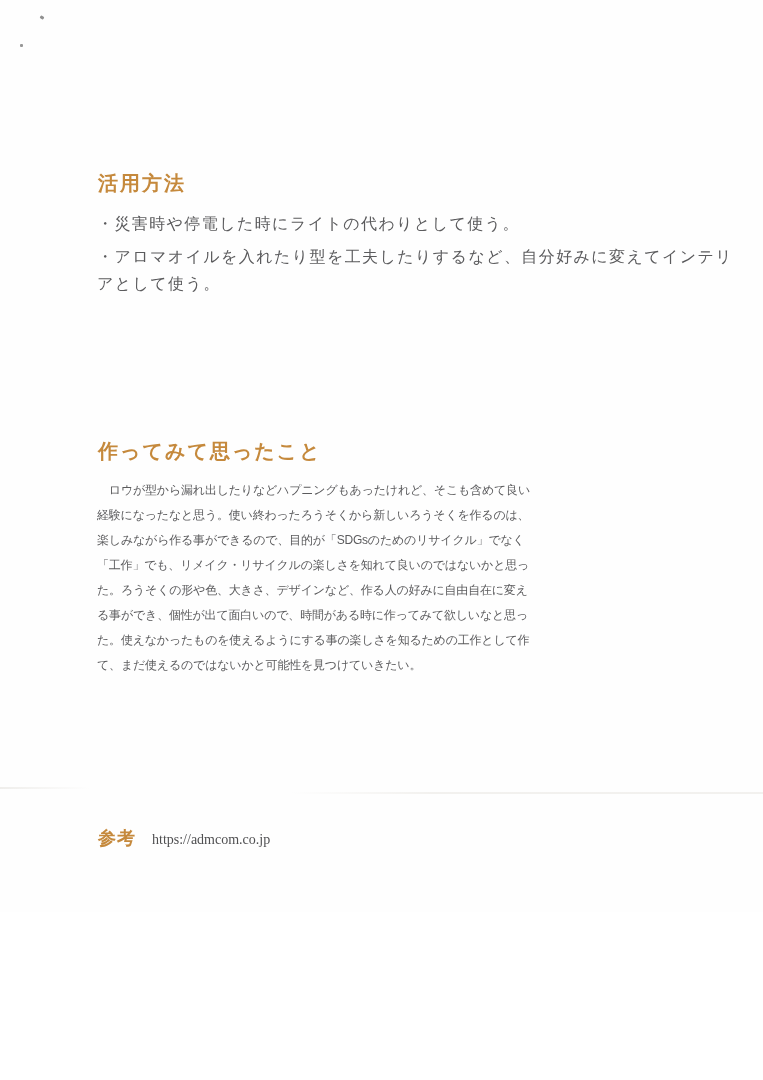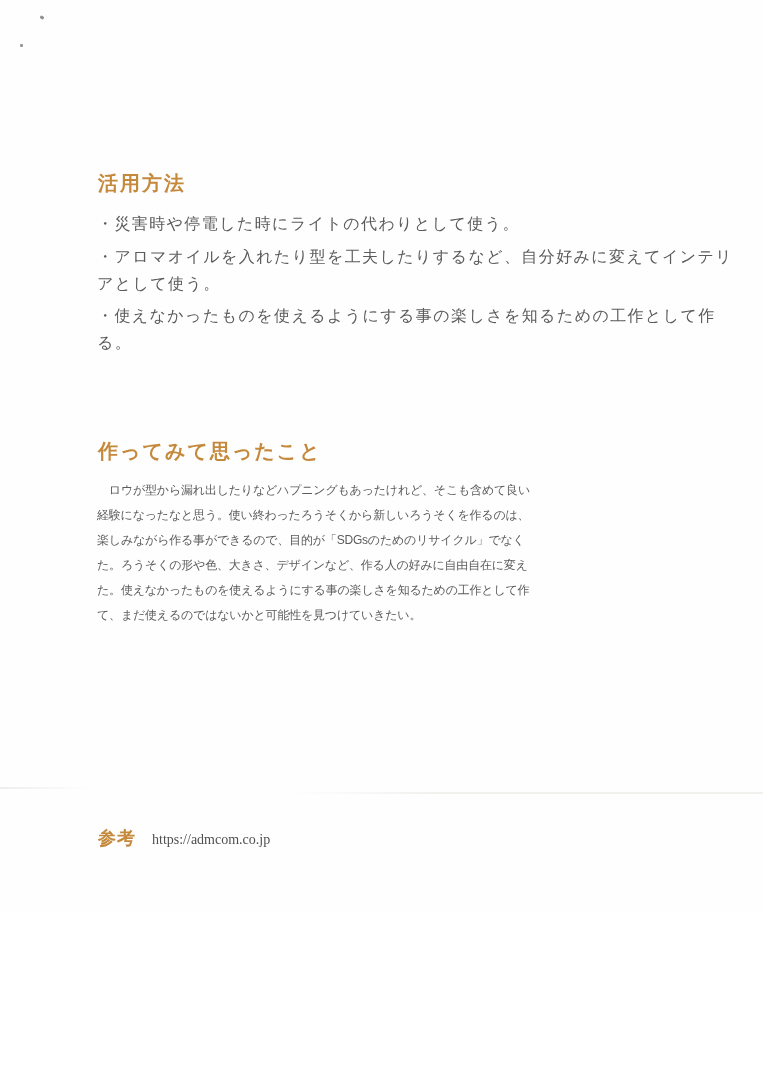--- a/index.html
+++ b/index.html
@@ -116,32 +116,30 @@
 
   <div class="bullet" id="bullet-1">
     <div class="text-line">・災害時や停電した時にライトの代わりとして使う。</div>
   </div>
 
   <div class="bullet" id="bullet-2">
     <div class="text-line">・アロマオイルを入れたり型を工夫したりするなど、自分好みに変えてインテリ</div>
     <div class="text-line">アとして使う。</div>
   </div>
 
-  <div class="bullet" id="bullet-3">
-    <div class="text-line">・使えなかったものを使えるようにする事の楽しさを知るための工作として作</div>
-    <div class="text-line">る。</div>
-  </div>
 
   <div class="section-heading" id="reflection-heading">作ってみて思ったこと</div>
 
   <div class="paragraph">
     <div class="text-line">　ロウが型から漏れ出したりなどハプニングもあったけれど、そこも含めて良い</div>
     <div class="text-line">経験になったなと思う。使い終わったろうそくから新しいろうそくを作るのは、</div>
     <div class="text-line">楽しみながら作る事ができるので、目的が「SDGsのためのリサイクル」でなく</div>
+    <div class="text-line">「工作」でも、リメイク・リサイクルの楽しさを知れて良いのではないかと思っ</div>
     <div class="text-line">た。ろうそくの形や色、大きさ、デザインなど、作る人の好みに自由自在に変え</div>
+    <div class="text-line">る事ができ、個性が出て面白いので、時間がある時に作ってみて欲しいなと思っ</div>
     <div class="text-line">た。使えなかったものを使えるようにする事の楽しさを知るための工作として作</div>
     <div class="text-line">て、まだ使えるのではないかと可能性を見つけていきたい。</div>
   </div>
 
   <div class="scan-line" id="scan-line-left"></div>
   <div class="scan-line" id="scan-line-right"></div>
 
   <div class="reference">
     <span class="reference-label">参考</span>
     <span class="reference-url">https://admcom.co.jp</span>

